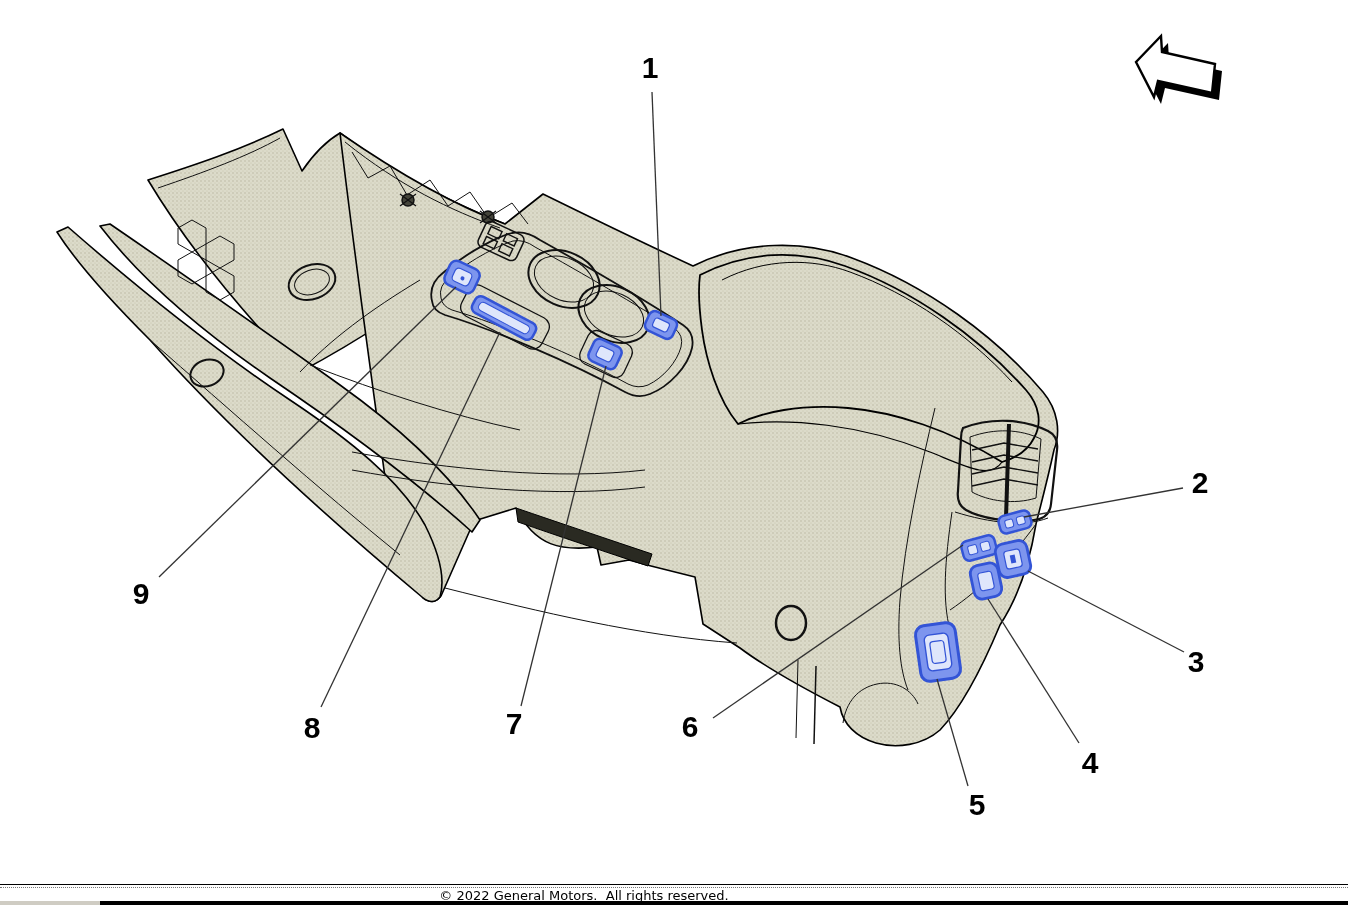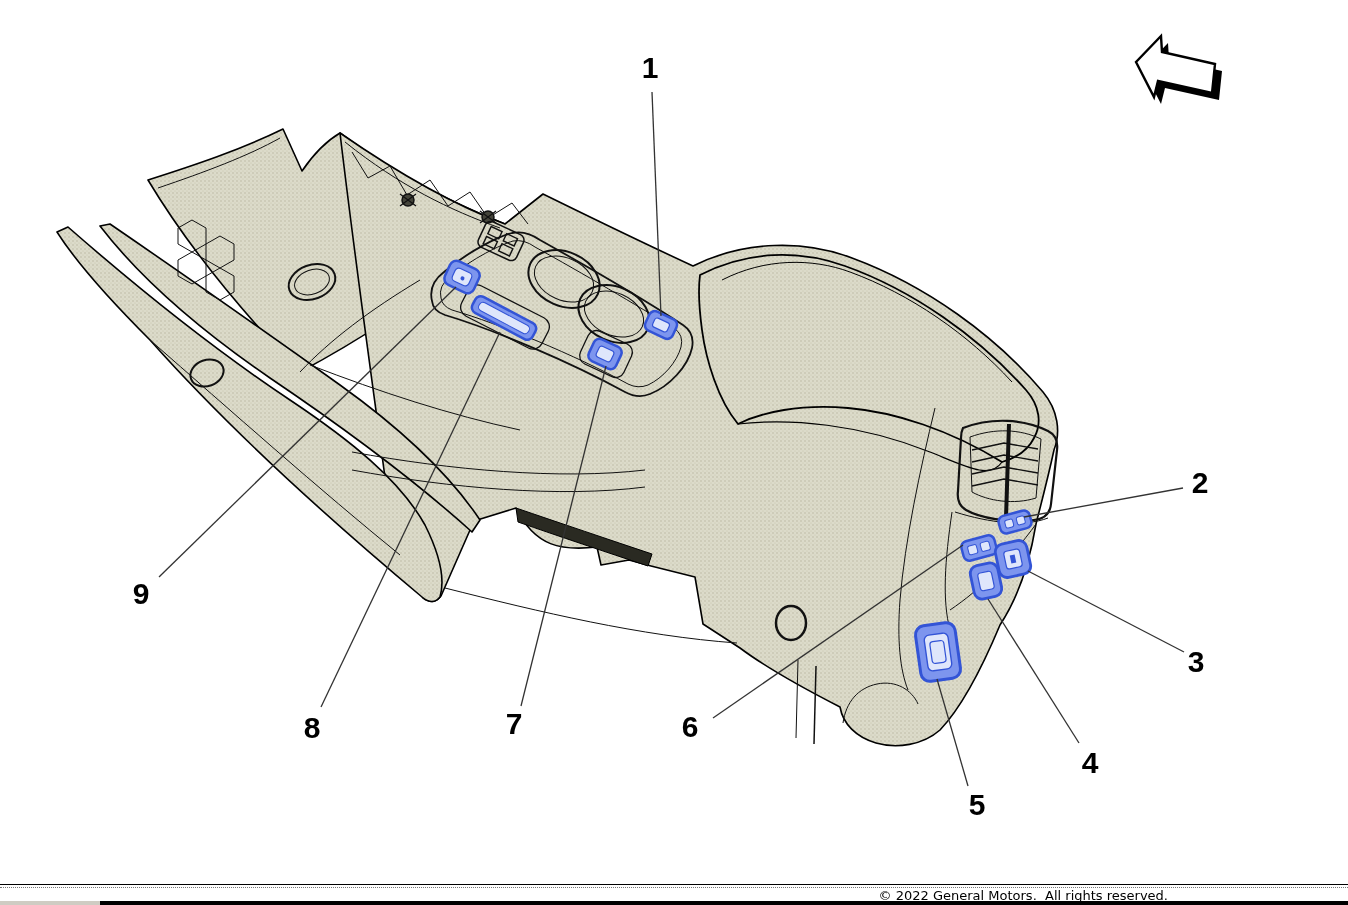--- a/index.html
+++ b/index.html
@@ -3,21 +3,21 @@
 <meta charset="utf-8">
 <style>
   html,body{margin:0;padding:0;background:#ffffff;}
   #stage{position:relative;width:1348px;height:905px;background:#fff;overflow:hidden;
          font-family:"Liberation Sans",sans-serif;}
   #art{position:absolute;left:0;top:0;}
   .callout{position:absolute;transform:translate(-50%,-50%);font-family:"Liberation Sans",sans-serif;
            font-weight:700;font-size:30px;color:#000;line-height:1;cursor:pointer;user-select:none;}
   #footer-rule{position:absolute;left:0;top:884px;width:1348px;height:1px;background:#000;}
   #footer-dotted{position:absolute;left:0;top:887px;width:1348px;height:0;border-top:1px dotted #777;}
-  #footer-text{position:absolute;left:0;top:888px;width:1168px;text-align:right;
+  #footer-text{position:absolute;left:0;top:888px;width:1168px;text-align:center;
                font-family:"DejaVu Sans",sans-serif;font-size:13px;color:#000;white-space:pre;}
   #footer-bar{position:absolute;left:0;top:901px;width:1348px;height:4px;background:#000;}
   #footer-bar-left{position:absolute;left:0;top:901px;width:100px;height:4px;background:#cfccc3;}
 </style>
 </head>
 <body>
 
 <div id="stage">
 
 <svg id="art" width="1348" height="905" viewBox="0 0 1348 905">

